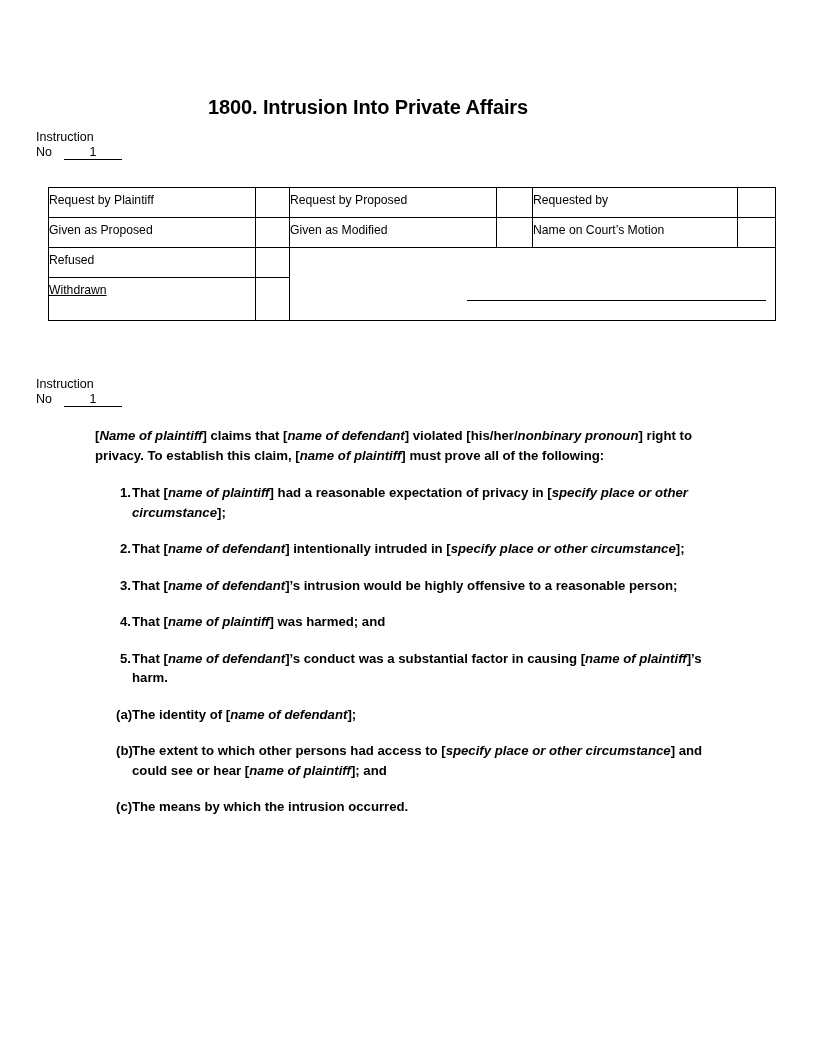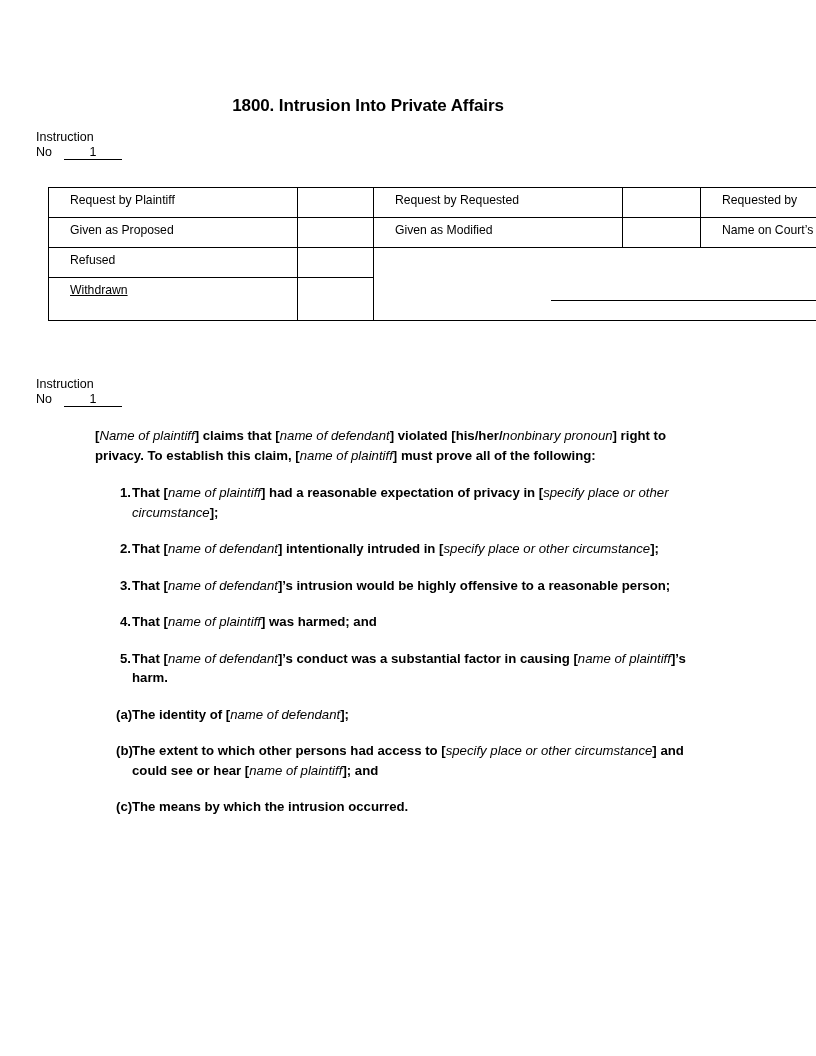--- a/index.html
+++ b/index.html
@@ -20,21 +20,21 @@
     box-sizing: border-box;
   }
 
   
   .doc-title {
     position: absolute;
     left: 0;
     top: 96px;
     width: 736px;
     text-align: center;
-    font-size: 17px;
+    font-size: 20px;
     font-weight: bold;
     letter-spacing: -0.1px;
   }
 
   
   .instr-block {
     position: absolute;
     left: 36px;
     font-size: 12.5px;
     line-height: 15px;
@@ -63,21 +63,21 @@
     position: absolute;
     left: 48px;
     top: 187px;
     width: 721px;
     border-collapse: collapse;
     table-layout: fixed;
     font-size: 12.2px;
   }
   .sig-table td {
     border: 1px solid #000;
-    padding: 5px 21px;
+    padding: 5px 0;
     vertical-align: top;
     height: 19px;
   }
   .c-label  { width: 206px; }
   .c-check  { width: 33px; }
   .c-label2 { width: 206px; }
   .c-check2 { width: 35px; }
   .c-label3 { width: 204px; margin-left: 35px; }
   .c-check3 { width: 37px; }
 
@@ -109,21 +109,21 @@
   }
   .para {
     font-size: 13.2px;
     font-weight: bold;
     line-height: 19.5px;
     margin: 0 0 18px 0;
   }
   .para.tight { margin-bottom: 16px; }
   .para i, .item-text i {
     font-style: italic;
-    font-weight: normal;
+    font-weight: bold;
   }
 
   .num-list, .alpha-list {
     margin: 0;
     padding: 0;
     list-style: none;
   }
   .list-item {
     display: flex;
     font-size: 13.2px;
@@ -160,21 +160,21 @@
       <span class="instr-no-label">No</span>
       <span class="instr-no-value">1</span>
     </span>
   </div>
 
   <table class="sig-table">
     <tbody>
       <tr>
         <td class="c-label">Request by Plaintiff</td>
         <td class="c-check"></td>
-        <td class="c-label2">Request by Requested</td>
+        <td class="c-label2">Request by Proposed</td>
         <td class="c-check2"></td>
         <td class="c-label3">Requested by</td>
         <td class="c-check3"></td>
       </tr>
       <tr>
         <td class="c-label">Given as Proposed</td>
         <td class="c-check"></td>
         <td class="c-label2">Given as Modified</td>
         <td class="c-check2"></td>
         <td class="c-label3">Name on Court’s Motion</td>

